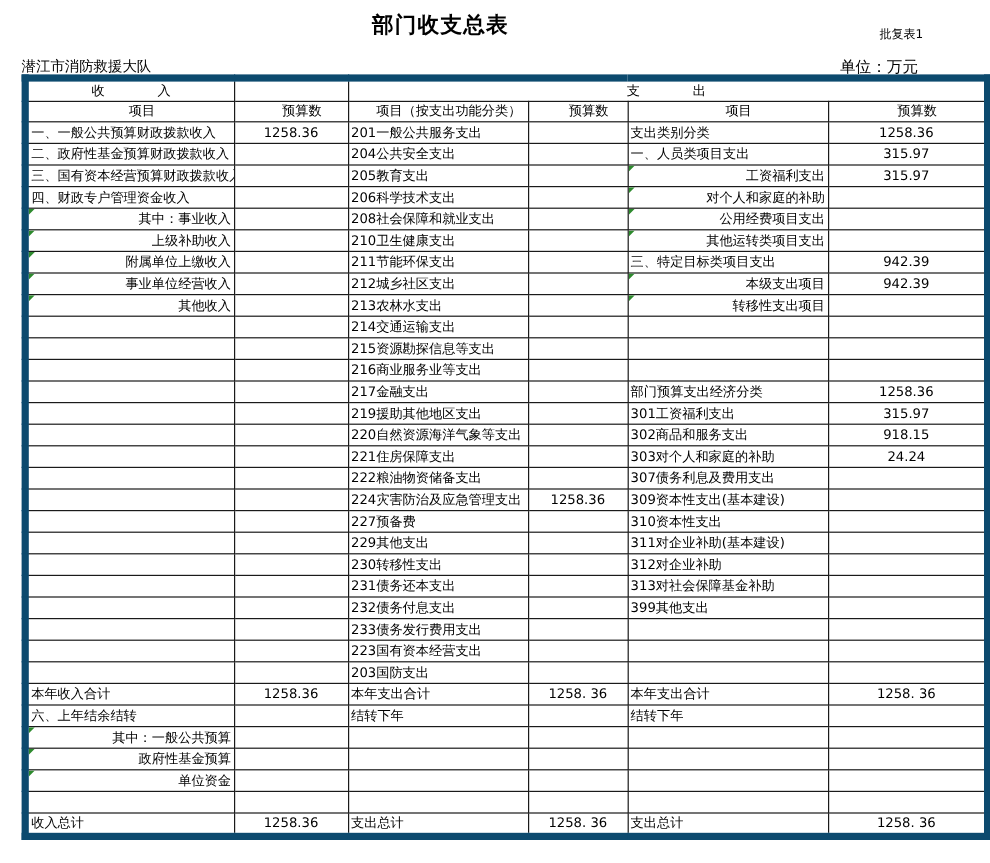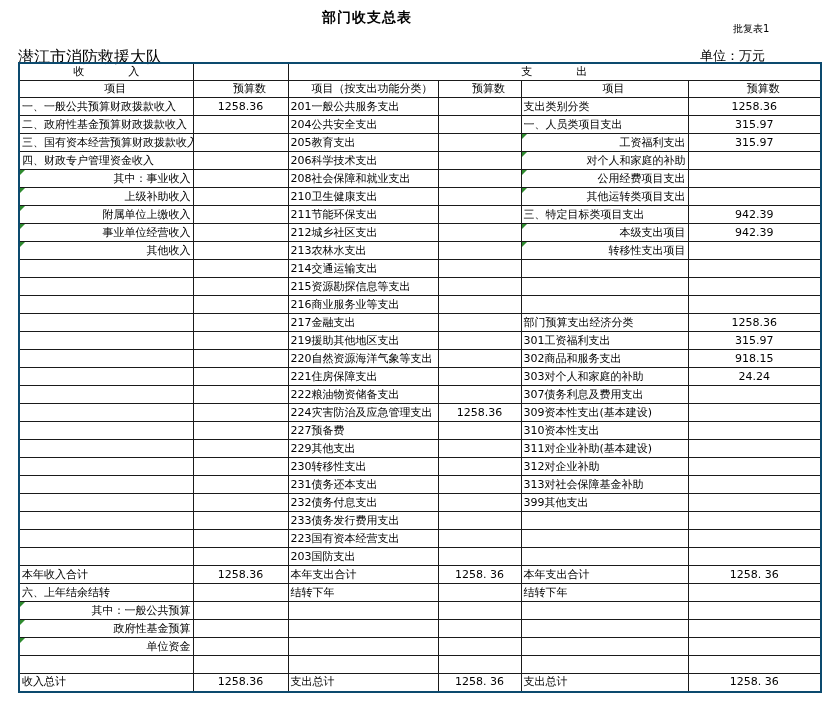--- a/index.html
+++ b/index.html
@@ -7,41 +7,41 @@
   body {
     width: 825px; height: 719px;
     position: relative;
     font-family: "DejaVu Sans", sans-serif;
     color: #000;
     overflow: hidden;
   }
   .title {
     position: absolute; top: 9px; left: 0;
     width: 734px; text-align: center;
-    font-size: 14px; font-weight: bold;
+    font-size: 18px; font-weight: bold;
     letter-spacing: 1px;
     font-family: Liberation Sans, sans-serif;
   }
   .doc-label {
     position: absolute; top: 22px; left: 733px;
     font-size: 10px;
   }
   .org-name {
     position: absolute; top: 47px; left: 18px;
-    font-size: 16px;
+    font-size: 12px;
   }
   .unit-label {
     position: absolute; top: 47px; left: 700px;
     font-size: 13px;
   }
   table.budget {
     position: absolute; top: 62px; left: 18px;
     border-collapse: collapse; table-layout: fixed;
     width: 802px;
-    border: 2px solid #0c4a6e;
+    border: 6px solid #0c4a6e;
   }
   table.budget th, table.budget td {
     border: 1px solid #1a1a1a;
     font-size: 11px; font-weight: normal;
     height: 18px; line-height: 16px;
     padding: 0 2px;
     overflow: hidden; white-space: nowrap;
     vertical-align: middle;
   }
   table.budget thead tr.sec th { height: 15px; text-align: center; }

